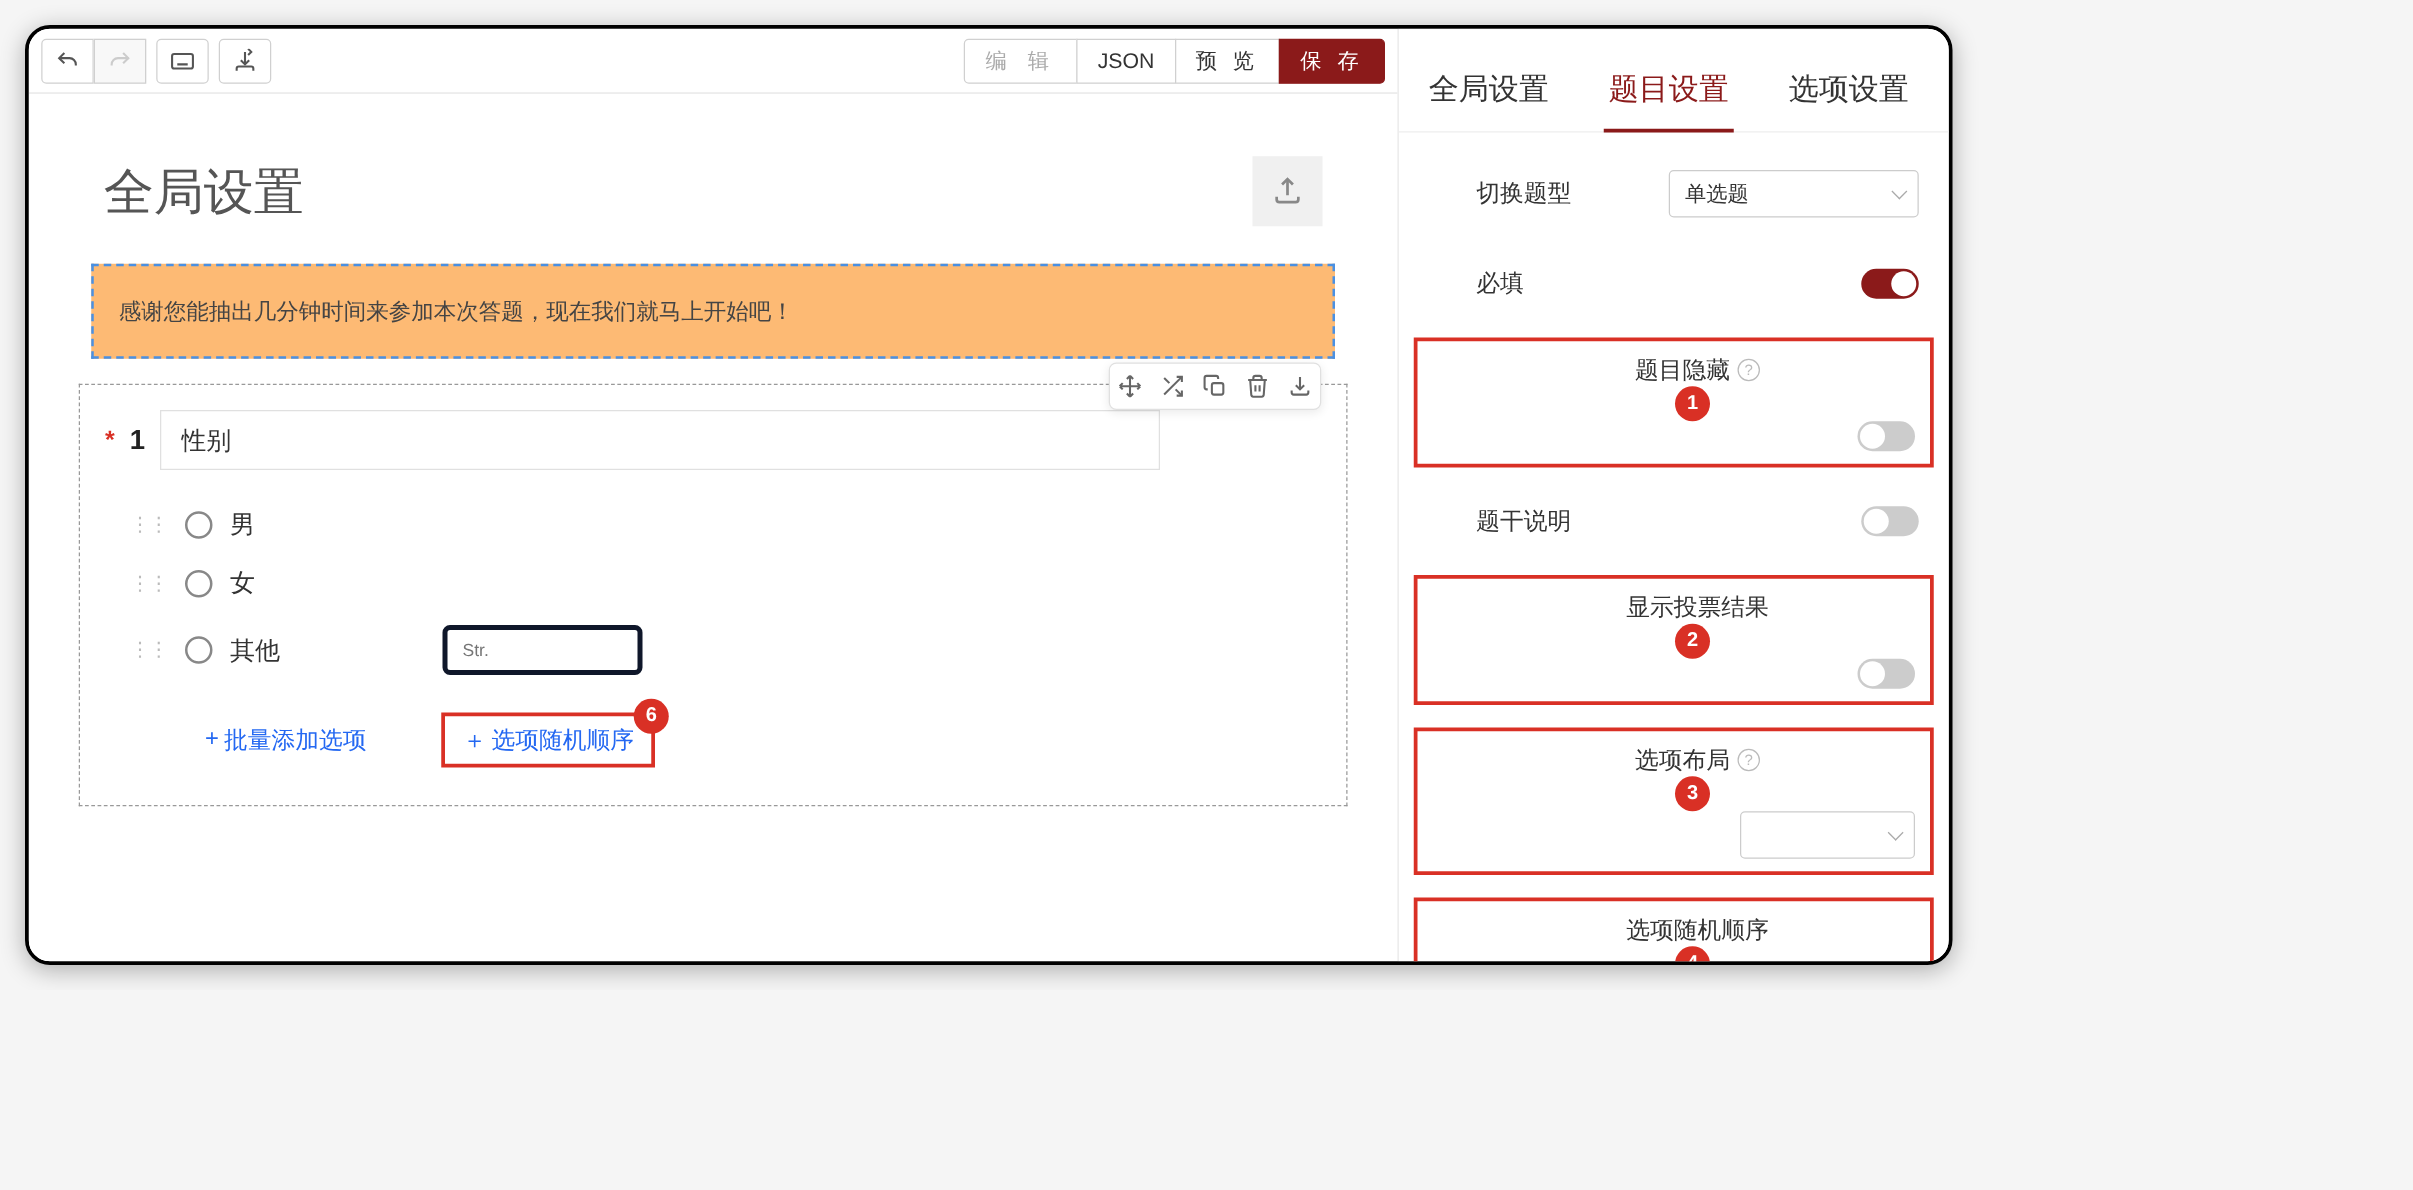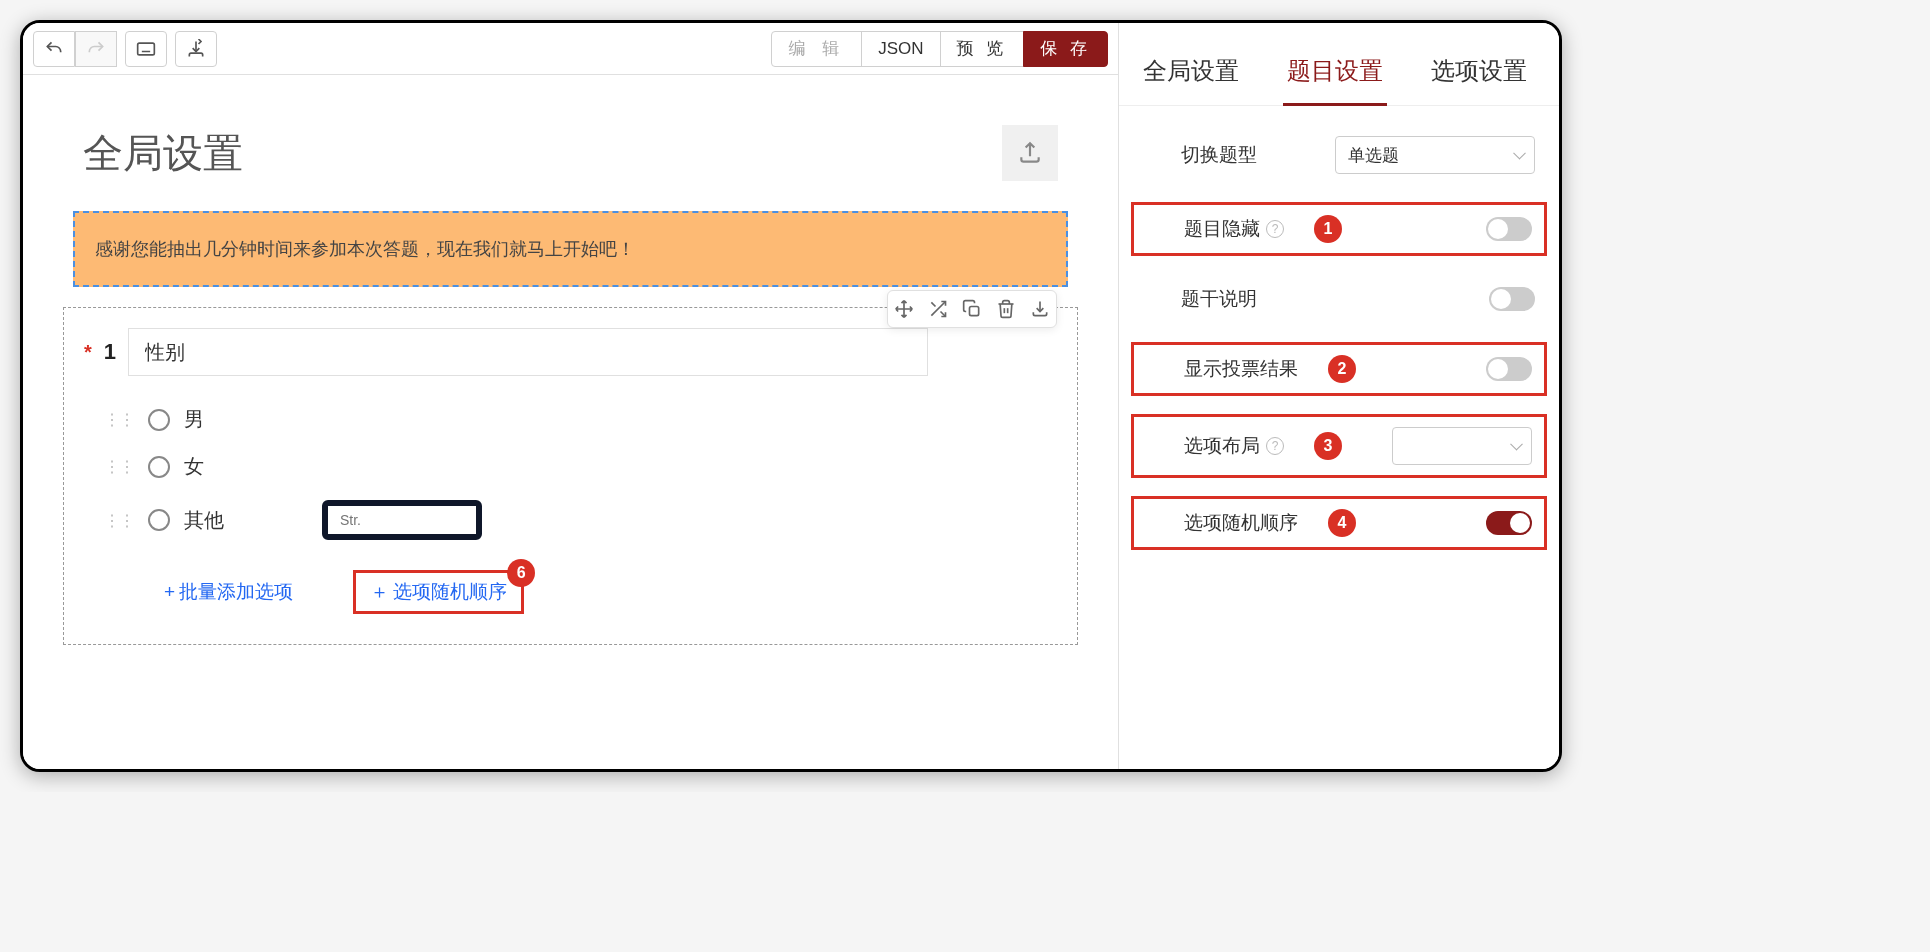--- a/index.html
+++ b/index.html
@@ -193,25 +193,25 @@
     }
     
     .option-label {
       font-size: 20px;
       color: #333;
     }
     
     .other-input {
       width: 160px;
       height: 40px;
-      border: 6px solid #0f172a;
+      border: 4px solid #0f172a;
       border-radius: 6px;
       padding: 0 12px;
       font-size: 14px;
-      margin-left: 84px;
+      margin-left: 116px;
     }
     
     .add-actions {
       display: flex;
       gap: 60px;
       padding: 20px 0 10px 80px;
       align-items: center;
     }
     
     .add-link {
@@ -291,20 +291,21 @@
     .setting-row {
       display: flex;
       align-items: center;
       padding: 10px 12px;
       min-height: 50px;
       position: relative;
     }
     
     .setting-row.boxed {
       border: 3px solid #d93025;
+      flex-direction: column;
     }
     
     .setting-label {
       font-size: 19px;
       color: #333;
       display: flex;
       align-items: center;
       gap: 6px;
       margin-left: 38px;
     }
@@ -554,20 +555,26 @@
 
       <div class="setting-row">
         <span class="setting-label">切换题型</span>
         <div class="setting-control">
           <div class="select-box wide">
             <span>单选题</span>
           </div>
         </div>
       </div>
 
+      <div class="setting-row">
+        <span class="setting-label">必填</span>
+        <div class="setting-control">
+          <div class="switch on"></div>
+        </div>
+      </div>
 
       <div class="setting-row boxed">
         <span class="setting-label">
           <span>题目隐藏</span>
           <span class="help-icon">?</span>
         </span>
         <div class="inline-badge">1</div>
         <div class="setting-control">
           <div class="switch"></div>
         </div>

